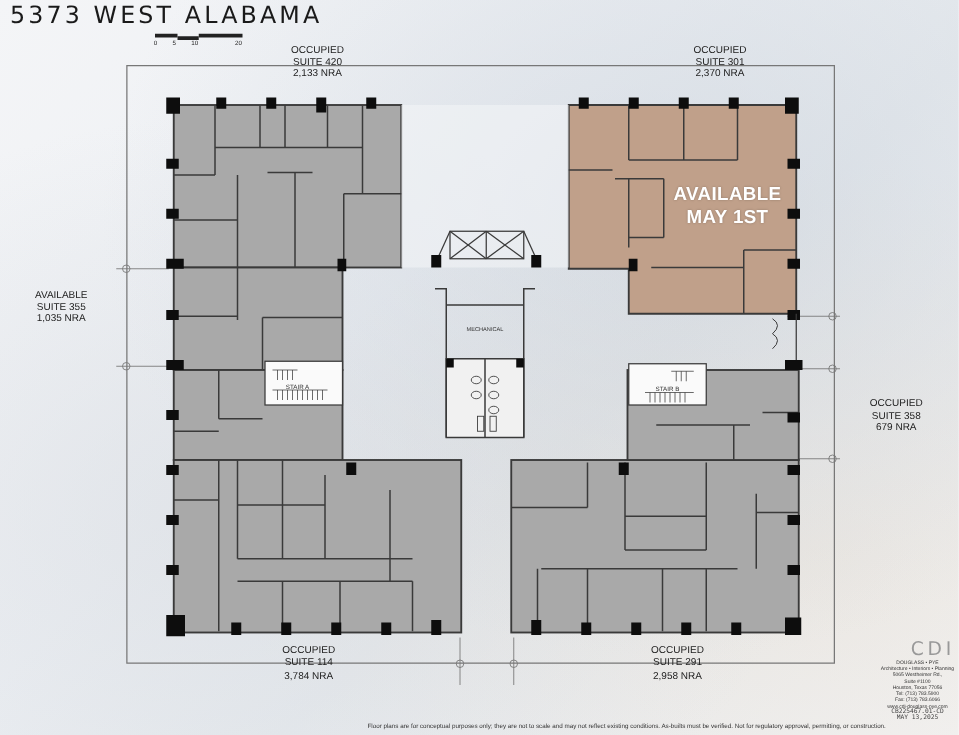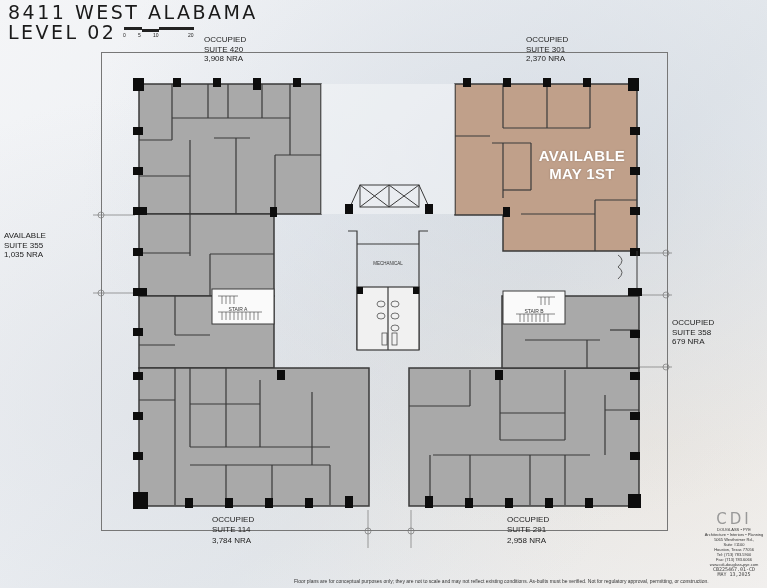--- a/index.html
+++ b/index.html
@@ -9,40 +9,39 @@
   .bgblur{position:absolute;inset:0;
     background:
       radial-gradient(ellipse at 70% 30%,rgba(200,208,218,.55),transparent 60%),
       radial-gradient(ellipse at 25% 70%,rgba(210,214,220,.45),transparent 55%),
       radial-gradient(ellipse at 85% 75%,rgba(230,215,195,.35),transparent 50%);}
   .title{position:absolute;left:8px;top:2px;font-family:"DejaVu Sans",sans-serif;
     font-size:19px;letter-spacing:2.5px;color:#1a1a1a;line-height:20px;font-weight:400;}
   .scalebar{position:absolute;left:124px;top:27px;width:70px;height:8px;}
   .scalebar .seg{position:absolute;top:0;height:3px;background:#222;}
   .scalebar .tick{position:absolute;top:5px;font-size:5px;color:#222;}
-  .lbl{position:absolute;font-size:8px;color:#222;line-height:9.5px;}
+  .lbl{position:absolute;font-size:8px;color:#222;text-align:center;line-height:9.5px;}
   .frame{position:absolute;border:1px solid #777;}
   .plan{position:absolute;}
   svg text{font-family:"Liberation Sans",sans-serif;}
   .logo{position:absolute;left:704px;top:512px;width:60px;text-align:center;font-size:4px;color:#333;line-height:5px;}
-  .logo .big{font-family:"DejaVu Sans",sans-serif;font-size:15px;color:#999;letter-spacing:3px;line-height:15px;}
+  .logo .big{font-family:"DejaVu Sans",sans-serif;font-size:15px;color:#999;letter-spacing:3px;line-height:15px;text-align:right;}
   .logo .code{font-family:"DejaVu Sans Mono",monospace;font-size:5px;color:#444;}
   .disclaimer{position:absolute;left:294px;top:578px;font-size:5px;color:#333;white-space:nowrap;}
   .avail{position:absolute;left:532px;top:147px;width:100px;color:#fff;font-weight:bold;
     font-size:15px;text-align:center;line-height:18px;letter-spacing:.3px;
     text-shadow:0 0 2px rgba(0,0,0,.25);}
 </style>
 </head>
 <body>
 
 <div class="bgblur"></div>
 
 <div class="title">
-  <div>8411 WEST ALABAMA</div>
-  <div>LEVEL 02</div>
+  <div>5373 WEST ALABAMA</div>
 </div>
 
 <div class="scalebar">
   <div class="seg" style="left:0;width:18px;top:0;"></div>
   <div class="seg" style="left:18px;width:17px;top:2px;"></div>
   <div class="seg" style="left:35px;width:35px;top:0;"></div>
   <span class="tick" style="left:-1px">0</span>
   <span class="tick" style="left:14px">5</span>
   <span class="tick" style="left:29px">10</span>
   <span class="tick" style="left:64px">20</span>
@@ -292,21 +291,21 @@
 </svg>
 
 <div class="avail">
   <div>AVAILABLE</div>
   <div>MAY 1ST</div>
 </div>
 
 <div class="lbl" style="left:204px;top:35px;width:100px;">
   <div>OCCUPIED</div>
   <div>SUITE 420</div>
-  <div>3,908 NRA</div>
+  <div>2,133 NRA</div>
 </div>
 <div class="lbl" style="left:526px;top:35px;width:100px;">
   <div>OCCUPIED</div>
   <div>SUITE 301</div>
   <div>2,370 NRA</div>
 </div>
 <div class="lbl" style="left:4px;top:231px;width:90px;">
   <div>AVAILABLE</div>
   <div>SUITE 355</div>
   <div>1,035 NRA</div>

